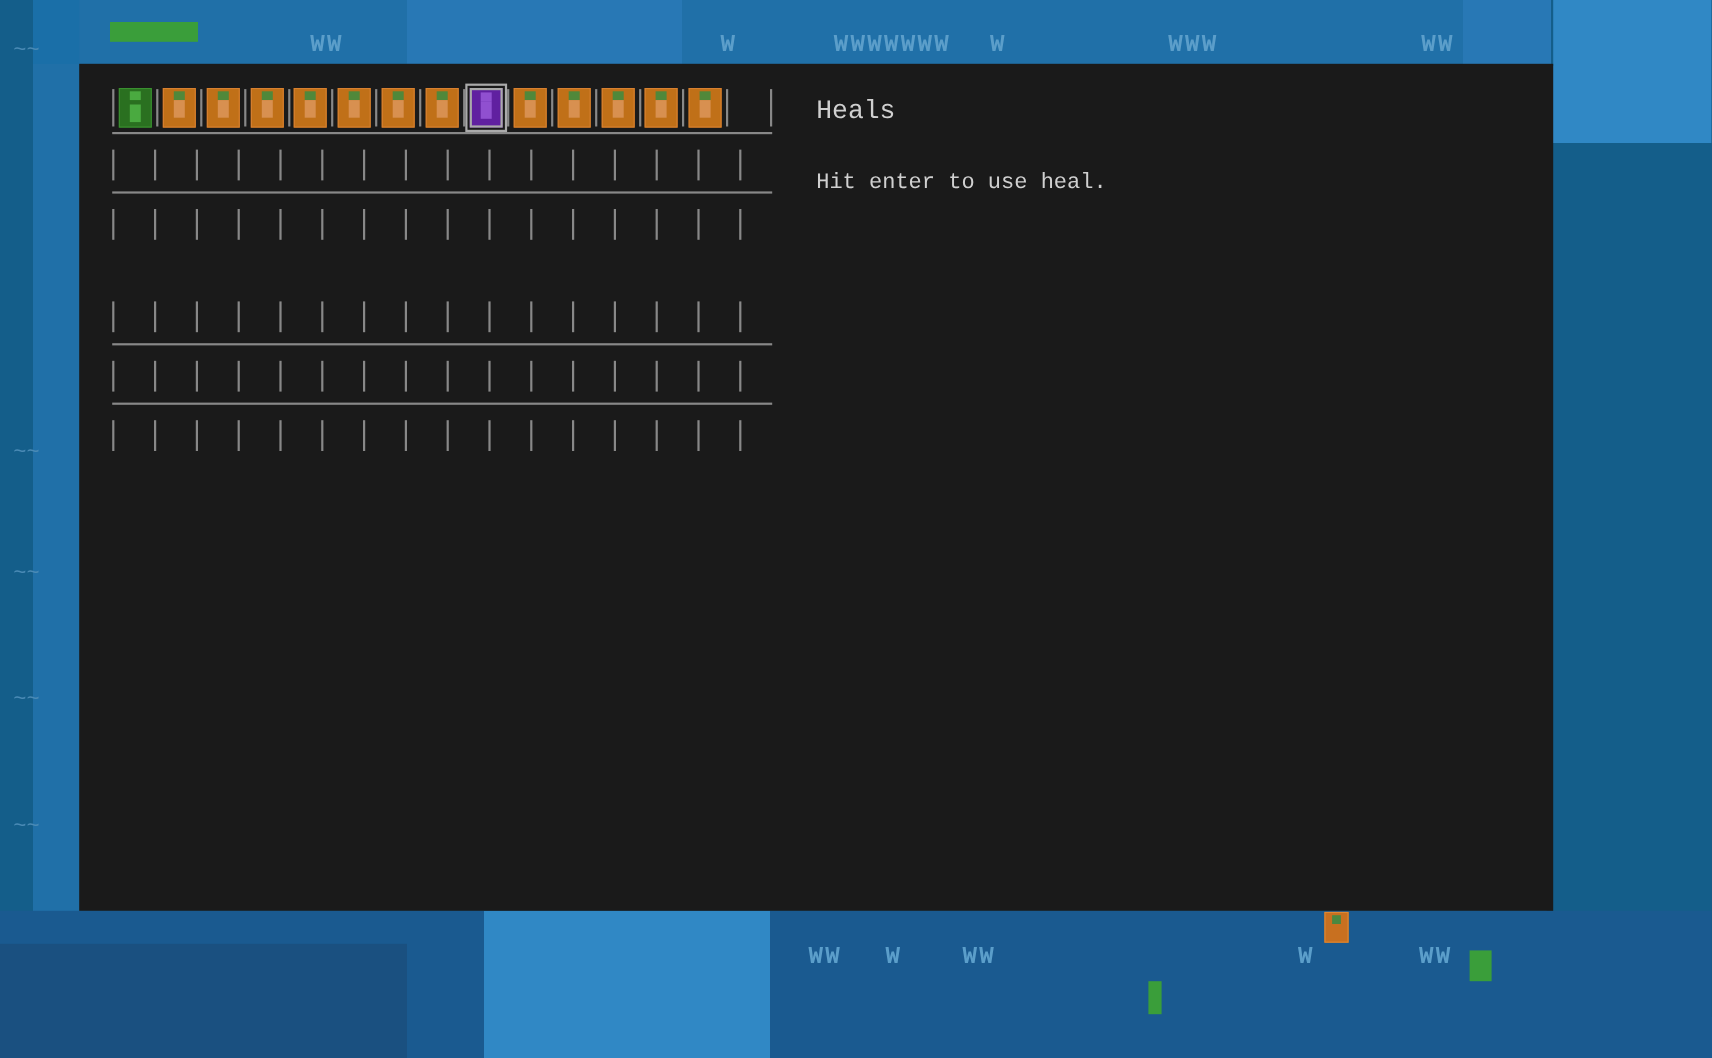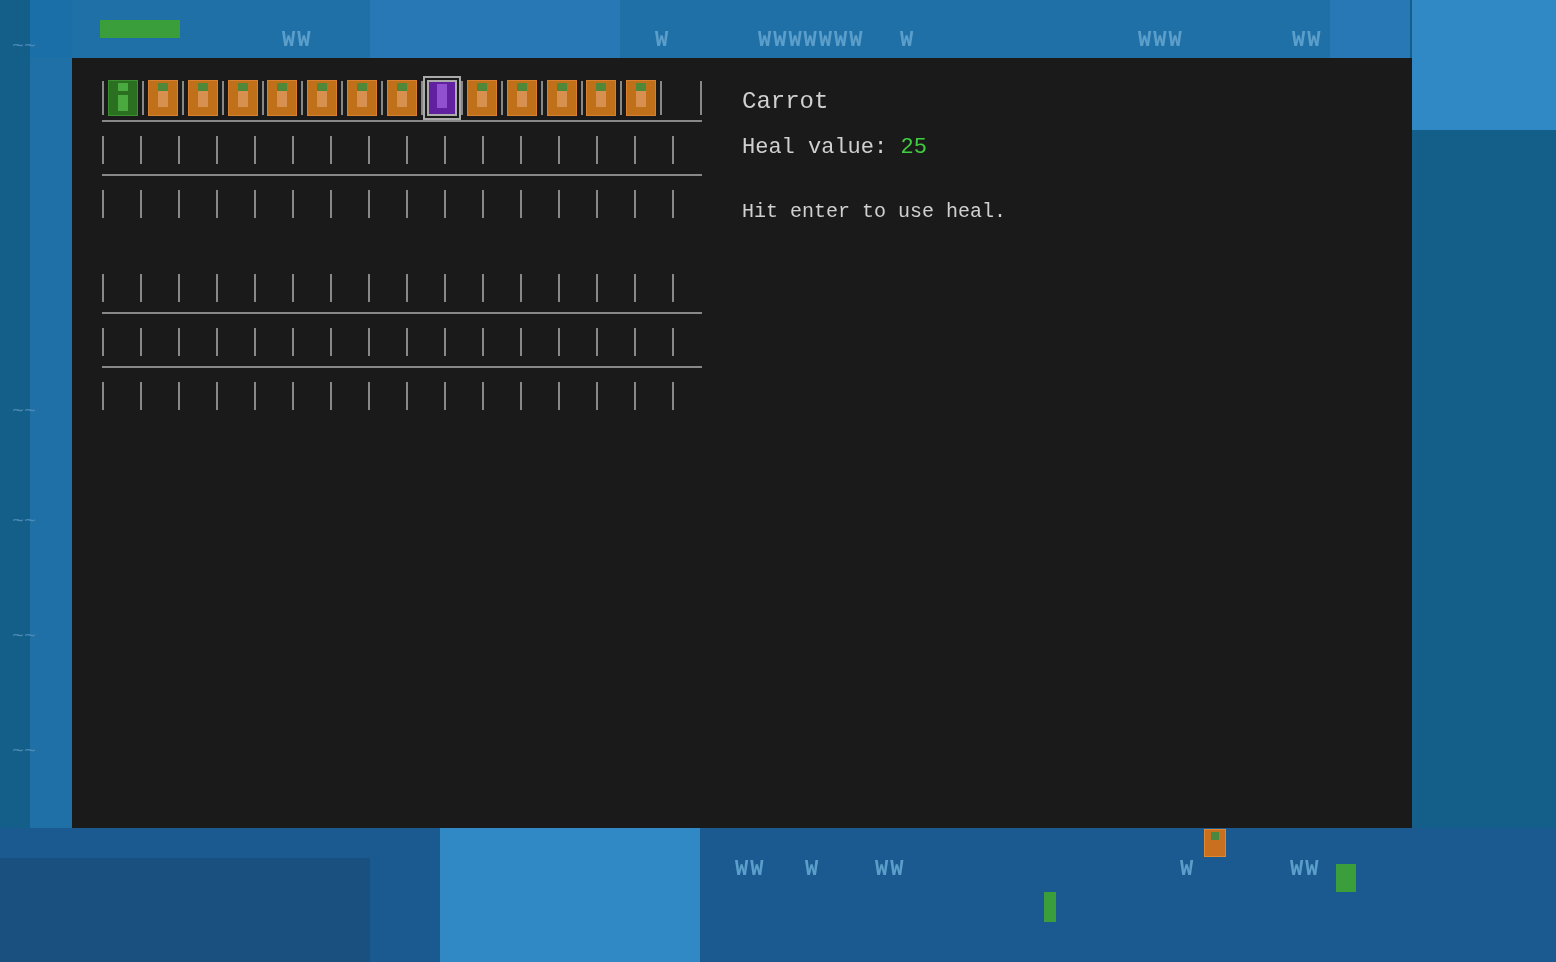--- a/index.html
+++ b/index.html
@@ -183,21 +183,21 @@
 
   <div class="bg-platform" style="top:20px;left:100px;width:80px;height:18px;"></div>
 
   <div class="bg-platform" style="bottom:70px;right:200px;width:20px;height:28px;"></div>
   <div class="bg-platform" style="bottom:40px;right:500px;width:12px;height:30px;"></div>
 
   <span class="bg-text" style="top:28px;left:282px;">WW</span>
   <span class="bg-text" style="top:28px;left:655px;">W</span>
   <span class="bg-text" style="top:28px;left:758px;">WWWWWWW</span>
   <span class="bg-text" style="top:28px;left:900px;">W</span>
-  <span class="bg-text" style="top:28px;left:1138px;">WWW</span>
+  <span class="bg-text" style="top:28px;left:1062px;">WWW</span>
   <span class="bg-text" style="top:28px;left:1292px;">WW</span>
 
   <span class="bg-text" style="bottom:80px;left:735px;">WW</span>
   <span class="bg-text" style="bottom:80px;left:805px;">W</span>
   <span class="bg-text" style="bottom:80px;left:875px;">WW</span>
   <span class="bg-text" style="bottom:80px;left:1180px;">W</span>
   <span class="bg-text" style="bottom:80px;left:1290px;">WW</span>
 
   <span class="bg-tilde" style="top:35px;left:12px;">~~</span>
   <span class="bg-tilde" style="top:400px;left:12px;">~~</span>
@@ -515,21 +515,17 @@
         <div class="slot-divider" style="height:28px;"></div>
         <div style="width:32px;"></div>
         <div class="slot-divider" style="height:28px;"></div>
         <div style="width:32px;"></div>
         <div class="slot-divider" style="height:28px;"></div>
       </div>
 
     </div>
 
     <div class="right-panel">
-      <div class="item-name">Carrot</div>
-      <div class="item-stat">
-        <span>Heal value:</span>
-        <span class="item-stat-value">25</span>
-      </div>
+      <div class="item-name">Heals</div>
       <div class="item-action">Hit enter to use heal.</div>
     </div>
   </div>
 </div>
 
 </body></html>

